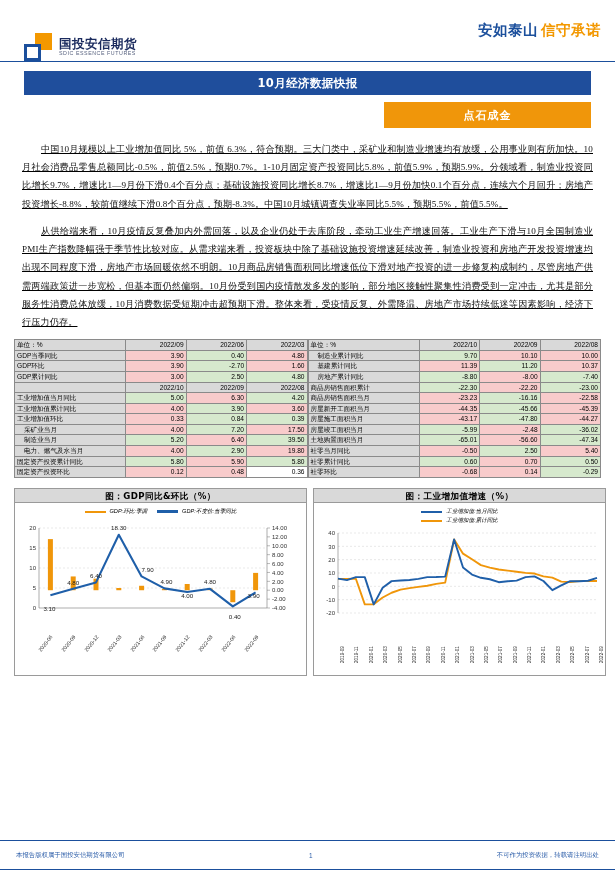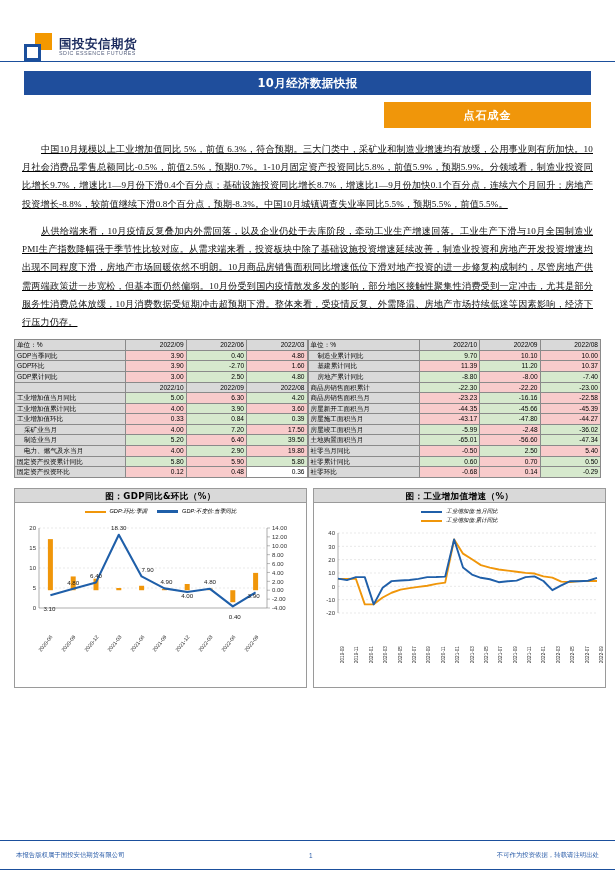--- a/index.html
+++ b/index.html
@@ -102,21 +102,21 @@
   td.hd.lbl { text-align:left; }
   .pink  { background:#f8cbcb; }
   .green { background:#d6e9cd; }
   .plain { background:#ffffff; }
   .tbl-half.left table.dt { border-right: 1.1px solid #555; }
 
   
   .charts { display:flex; margin: 10px 14px 0 14px; gap:6px; }
   .chart-box {
     width: 50%; border: 1px solid #9a9a9a; background:#fff;
-    padding: 0 0 18px 0;
+    padding: 0 0 6px 0;
   }
   .chart-title {
     background:#d9d9d9; text-align:center;
     font-size: 8.6px; font-weight:700; letter-spacing:.4px;
     height: 14px; line-height:14px;
     border-bottom:1px solid #9a9a9a;
     font-family:"DejaVu Sans","Liberation Sans",sans-serif;
   }
   .legend { display:flex; justify-content:center; gap:10px; margin-top:5px; }
   .legend.stack { flex-direction:column; align-items:center; gap:1px; }
@@ -157,20 +157,23 @@
 <div class="header">
   <div class="logo-wrap">
     <div class="logo-mark">
       <div class="logo-sq-orange"></div>
       <div class="logo-sq-blue"></div>
     </div>
     <div class="logo-text">
       <div class="logo-cn">国投安信期货</div>
       <div class="logo-en">SDIC ESSENCE FUTURES</div>
     </div>
+  </div>
+  <div class="slogan">
+    <span class="s1">安如泰山</span><span class="s2">信守承诺</span>
   </div>
 </div>
 
 <div class="title-bar">10月经济数据快报</div>
 
 <div class="gold-bar-row">
   <div class="gold-bar">点石成金</div>
 </div>
 
 <div class="article">

